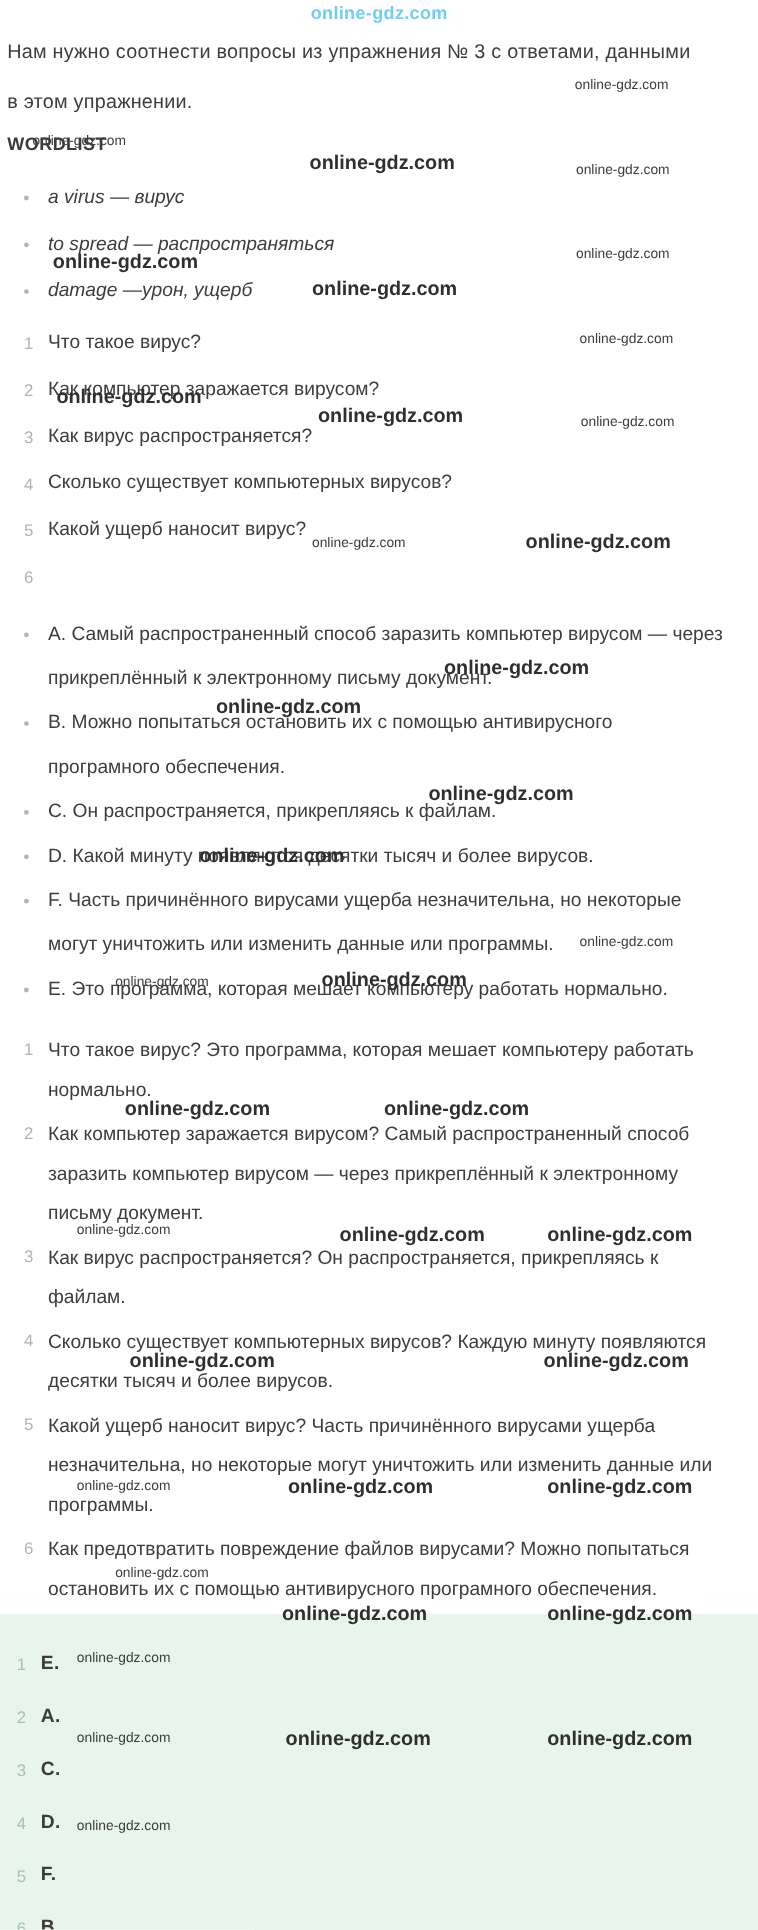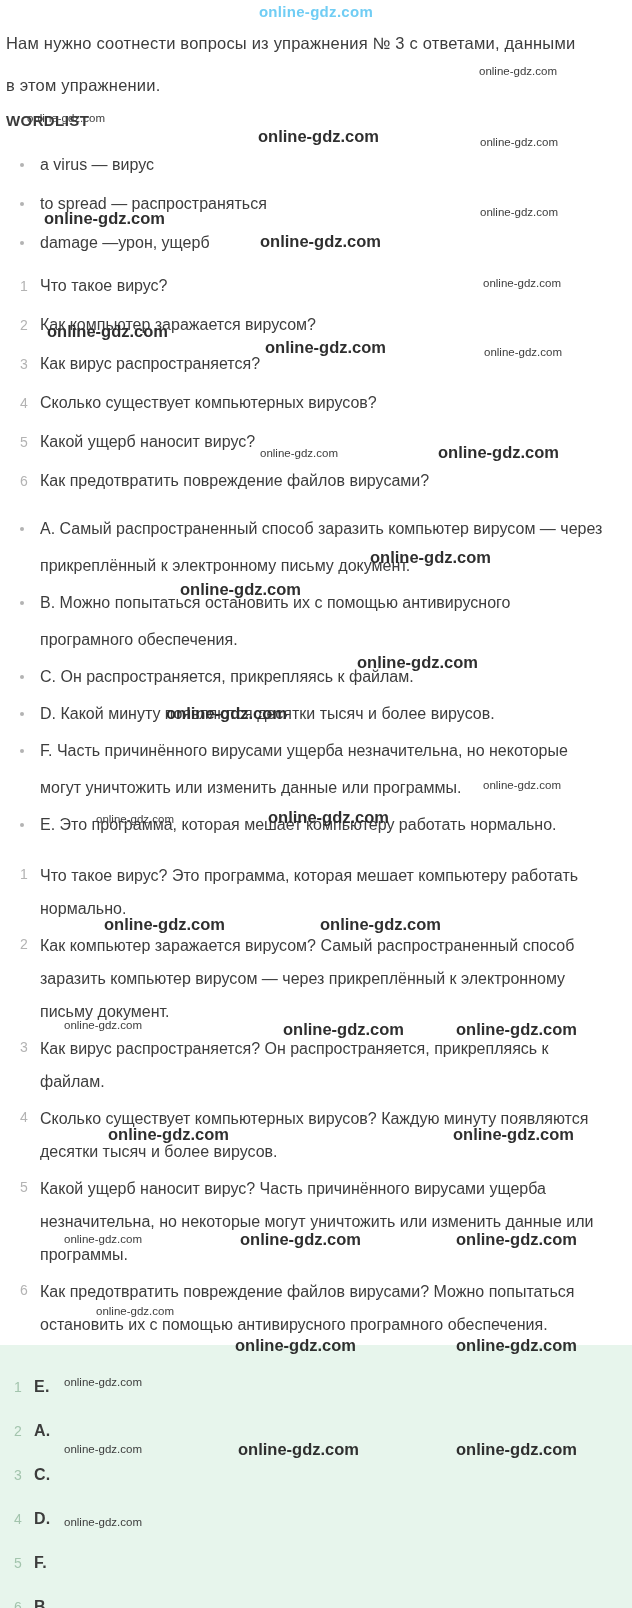--- a/index.html
+++ b/index.html
@@ -27,21 +27,21 @@
   .wordlist-title {
     font-size: 15px;
     font-weight: bold;
     letter-spacing: 0.4px;
     margin: 6px 0 0 0;
     color: #3a3a3a;
   }
 
   ul, ol { list-style: none; margin: 0; padding: 0; }
 
-  .wordlist { margin-top: 16px; }
+  .wordlist { margin-top: 16px; font-style: italic; }
   .wordlist li { display: flex; align-items: center; height: 39px; font-size: 16px; }
 
   .dot {
     width: 4px; height: 4px; border-radius: 50%;
     background: #b3b3b3; margin: 0 16px 0 14px; flex: none;
   }
 
   .questions { margin-top: 4px; }
   .questions li { display: flex; align-items: center; height: 39px; font-size: 16px; }
 
@@ -120,21 +120,20 @@
     <li>
         <span class="num">4</span>
         <span>Сколько существует компьютерных вирусов?</span>
       </li>
     <li>
         <span class="num">5</span>
         <span>Какой ущерб наносит вирус?</span>
       </li>
     <li>
         <span class="num">6</span>
-        <span>Как предотвратить повреждение файлов вирусами?</span>
       </li>
   </ol>
 
   <ul class="answers-lettered">
     <li>
         <span class="dot"></span>
         <p class="txt"><span>A.</span> <span>Самый распространенный способ заразить компьютер вирусом — через прикреплённый к электронному письму документ.</span></p>
       </li>
     <li>
         <span class="dot"></span>

